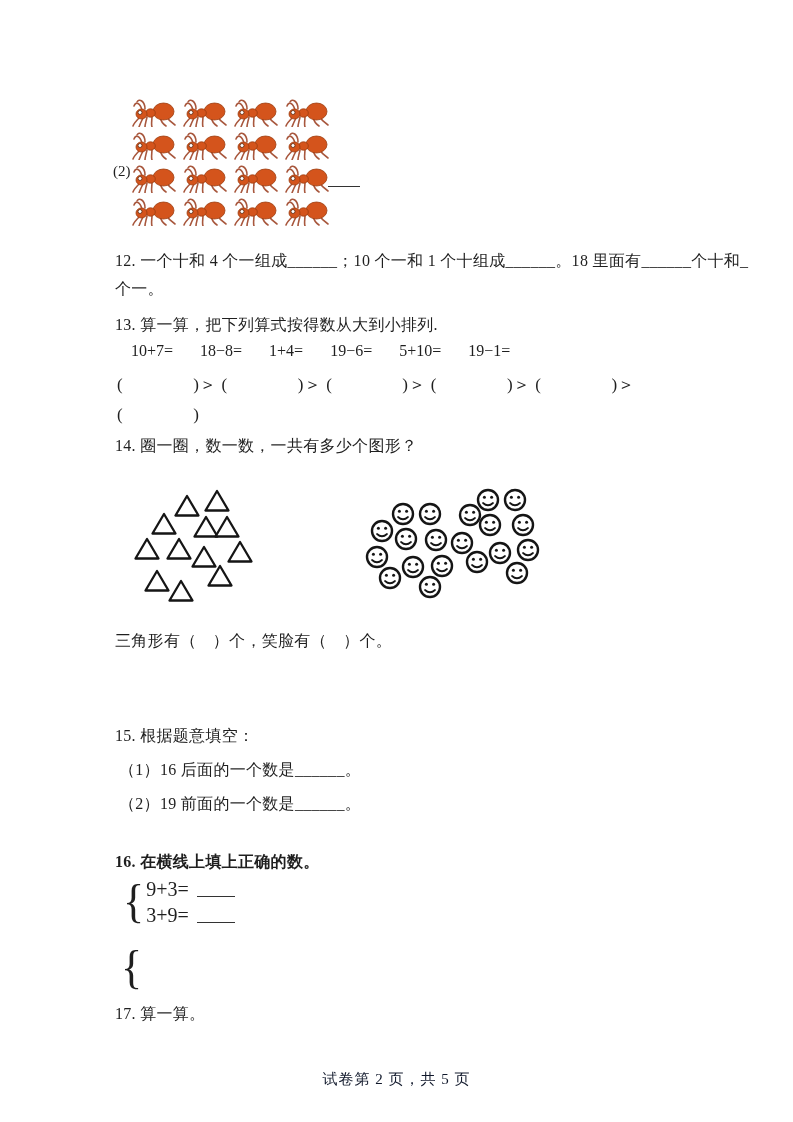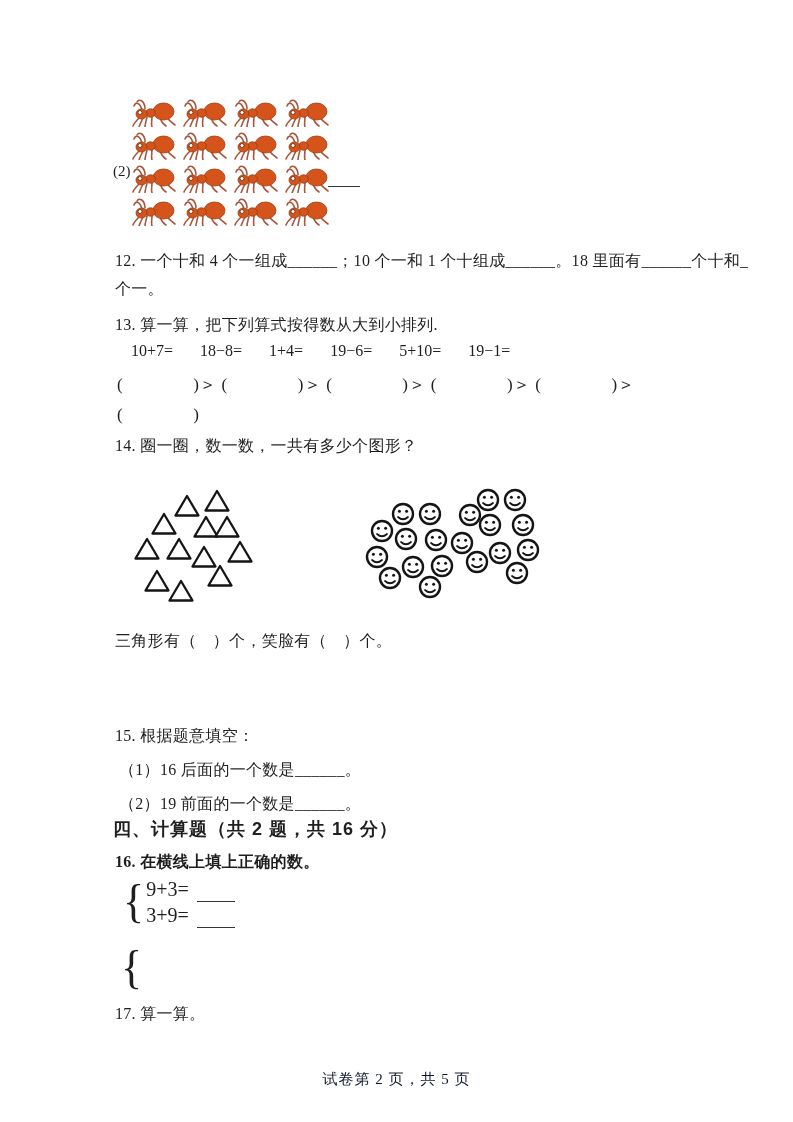--- a/index.html
+++ b/index.html
@@ -14,21 +14,21 @@
   .fig-label{position:absolute;left:113px;top:163px;font-size:15px;}
   .ant-blank{position:absolute;left:328px;top:186px;width:32px;border-top:1.6px solid #333;}
   .expr-row{position:absolute;left:115px;top:342px;display:flex;gap:27px;font-size:16px;margin-left:16px;}
   .cmp{font-size:17px;letter-spacing:.5px;}
   .shapes-svg{position:absolute;left:110px;top:470px;}
   .sec-title{font-family:"Liberation Sans","DejaVu Sans",sans-serif;font-weight:bold;
     font-size:18px;letter-spacing:1px;}
   .calc-group{position:absolute;display:flex;align-items:center;}
   .calc-brace{font-size:44px;font-weight:400;line-height:1;margin-right:2px;
     transform:scaleY(1.05);color:#1f1f1f;}
-  .calc-line{font-size:20px;line-height:26px;display:flex;align-items:flex-end;}
+  .calc-line{font-size:20px;line-height:26px;display:flex;}
   .g2 .calc-line{font-size:21px;line-height:29px;}
   .calc-blank{display:inline-block;width:38px;border-bottom:1.8px solid #333;
     height:20px;margin-left:8px;}
   .g2 .calc-blank{margin-left:2px;width:40px;}
   .footer{position:absolute;left:0;top:1070px;width:100%;text-align:center;
     font-size:15px;letter-spacing:1px;color:#0f172a;}
 </style>
 </head>
 <body>
 
@@ -444,21 +444,20 @@
     <circle cx="323.6" cy="114.2" r="1.5" fill="#151515"></circle>
     <path d="M315,120 Q320,124.5 325,120" fill="none" stroke="#151515" stroke-width="1.7" stroke-linecap="round"></path>
   </g>
     </svg>
   <div class="t" style="left:115px;top:631px;">三角形有（　）个，笑脸有（　）个。</div>
 
   <div class="t" style="left:115px;top:726px;">15. 根据题意填空：</div>
   <div class="t" style="left:119px;top:760px;">（1）16 后面的一个数是______。</div>
   <div class="t" style="left:119px;top:794px;">（2）19 前面的一个数是______。</div>
 
-  <div class="t sec-title" style="left:113px;top:818px;">四、计算题（共 2 题，共 16 分）</div>
 
   <div class="t" style="left:115px;top:852px;font-weight:bold;">16. 在横线上填上正确的数。</div>
 
   <div class="calc-group g1" style="left:123px;top:876px;">
     <span class="calc-brace">{</span>
     <div>
       <div class="calc-line">
           <span>9+3=</span>
           <span class="calc-blank"></span>
         </div>

